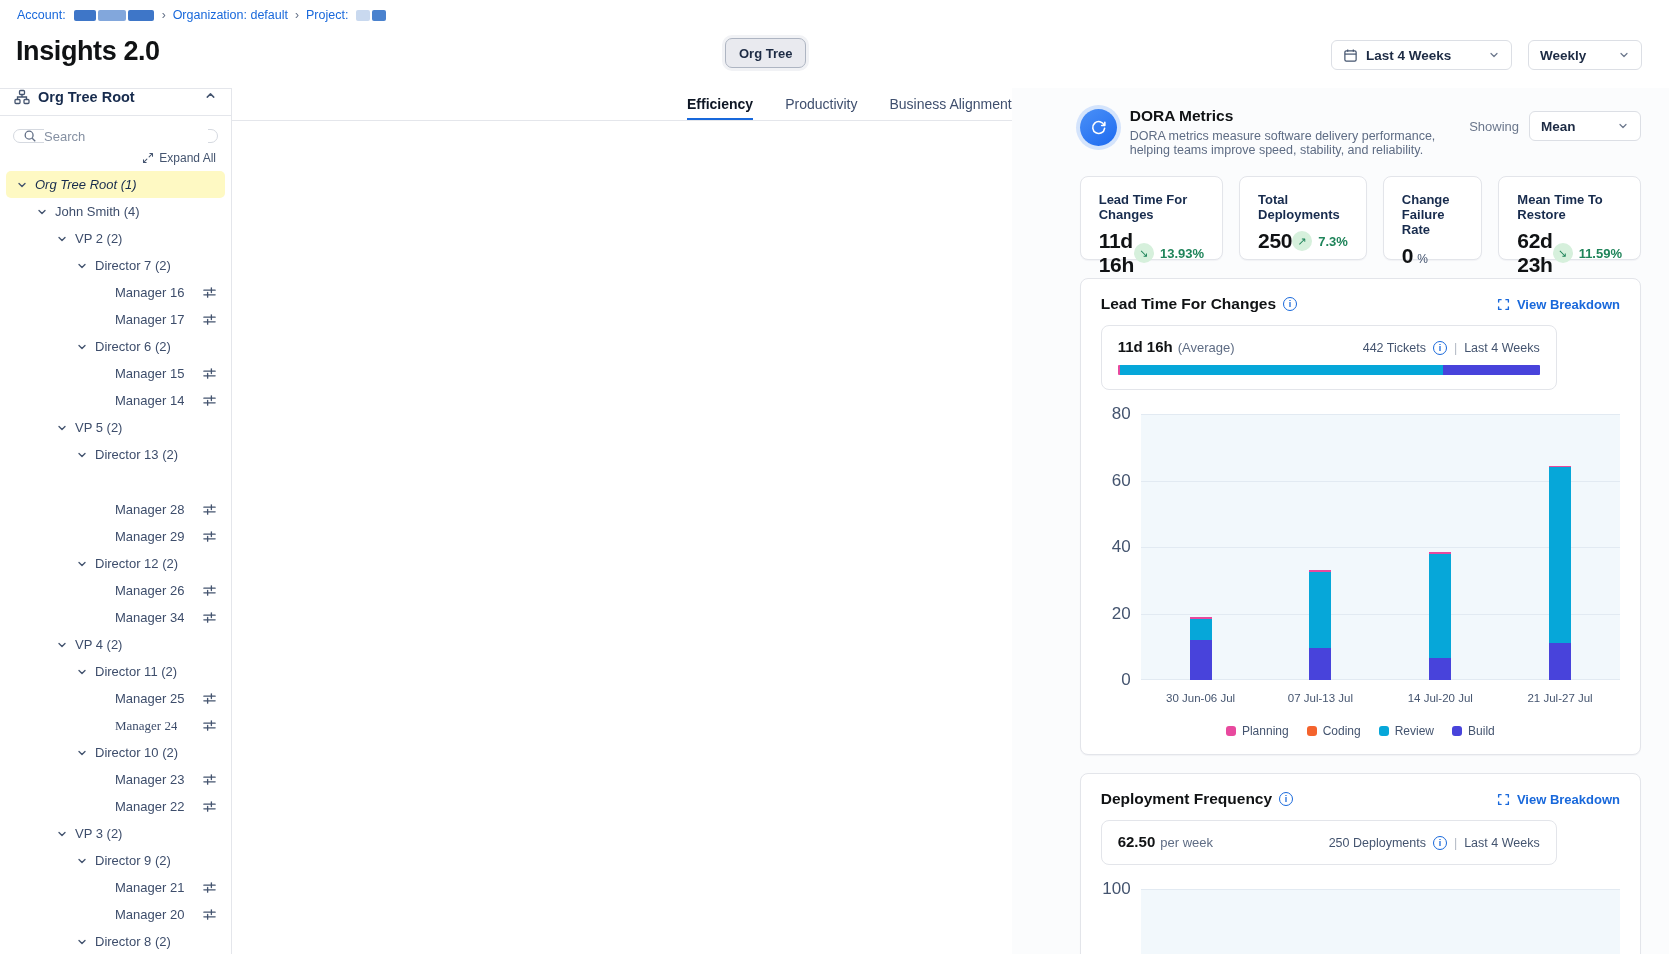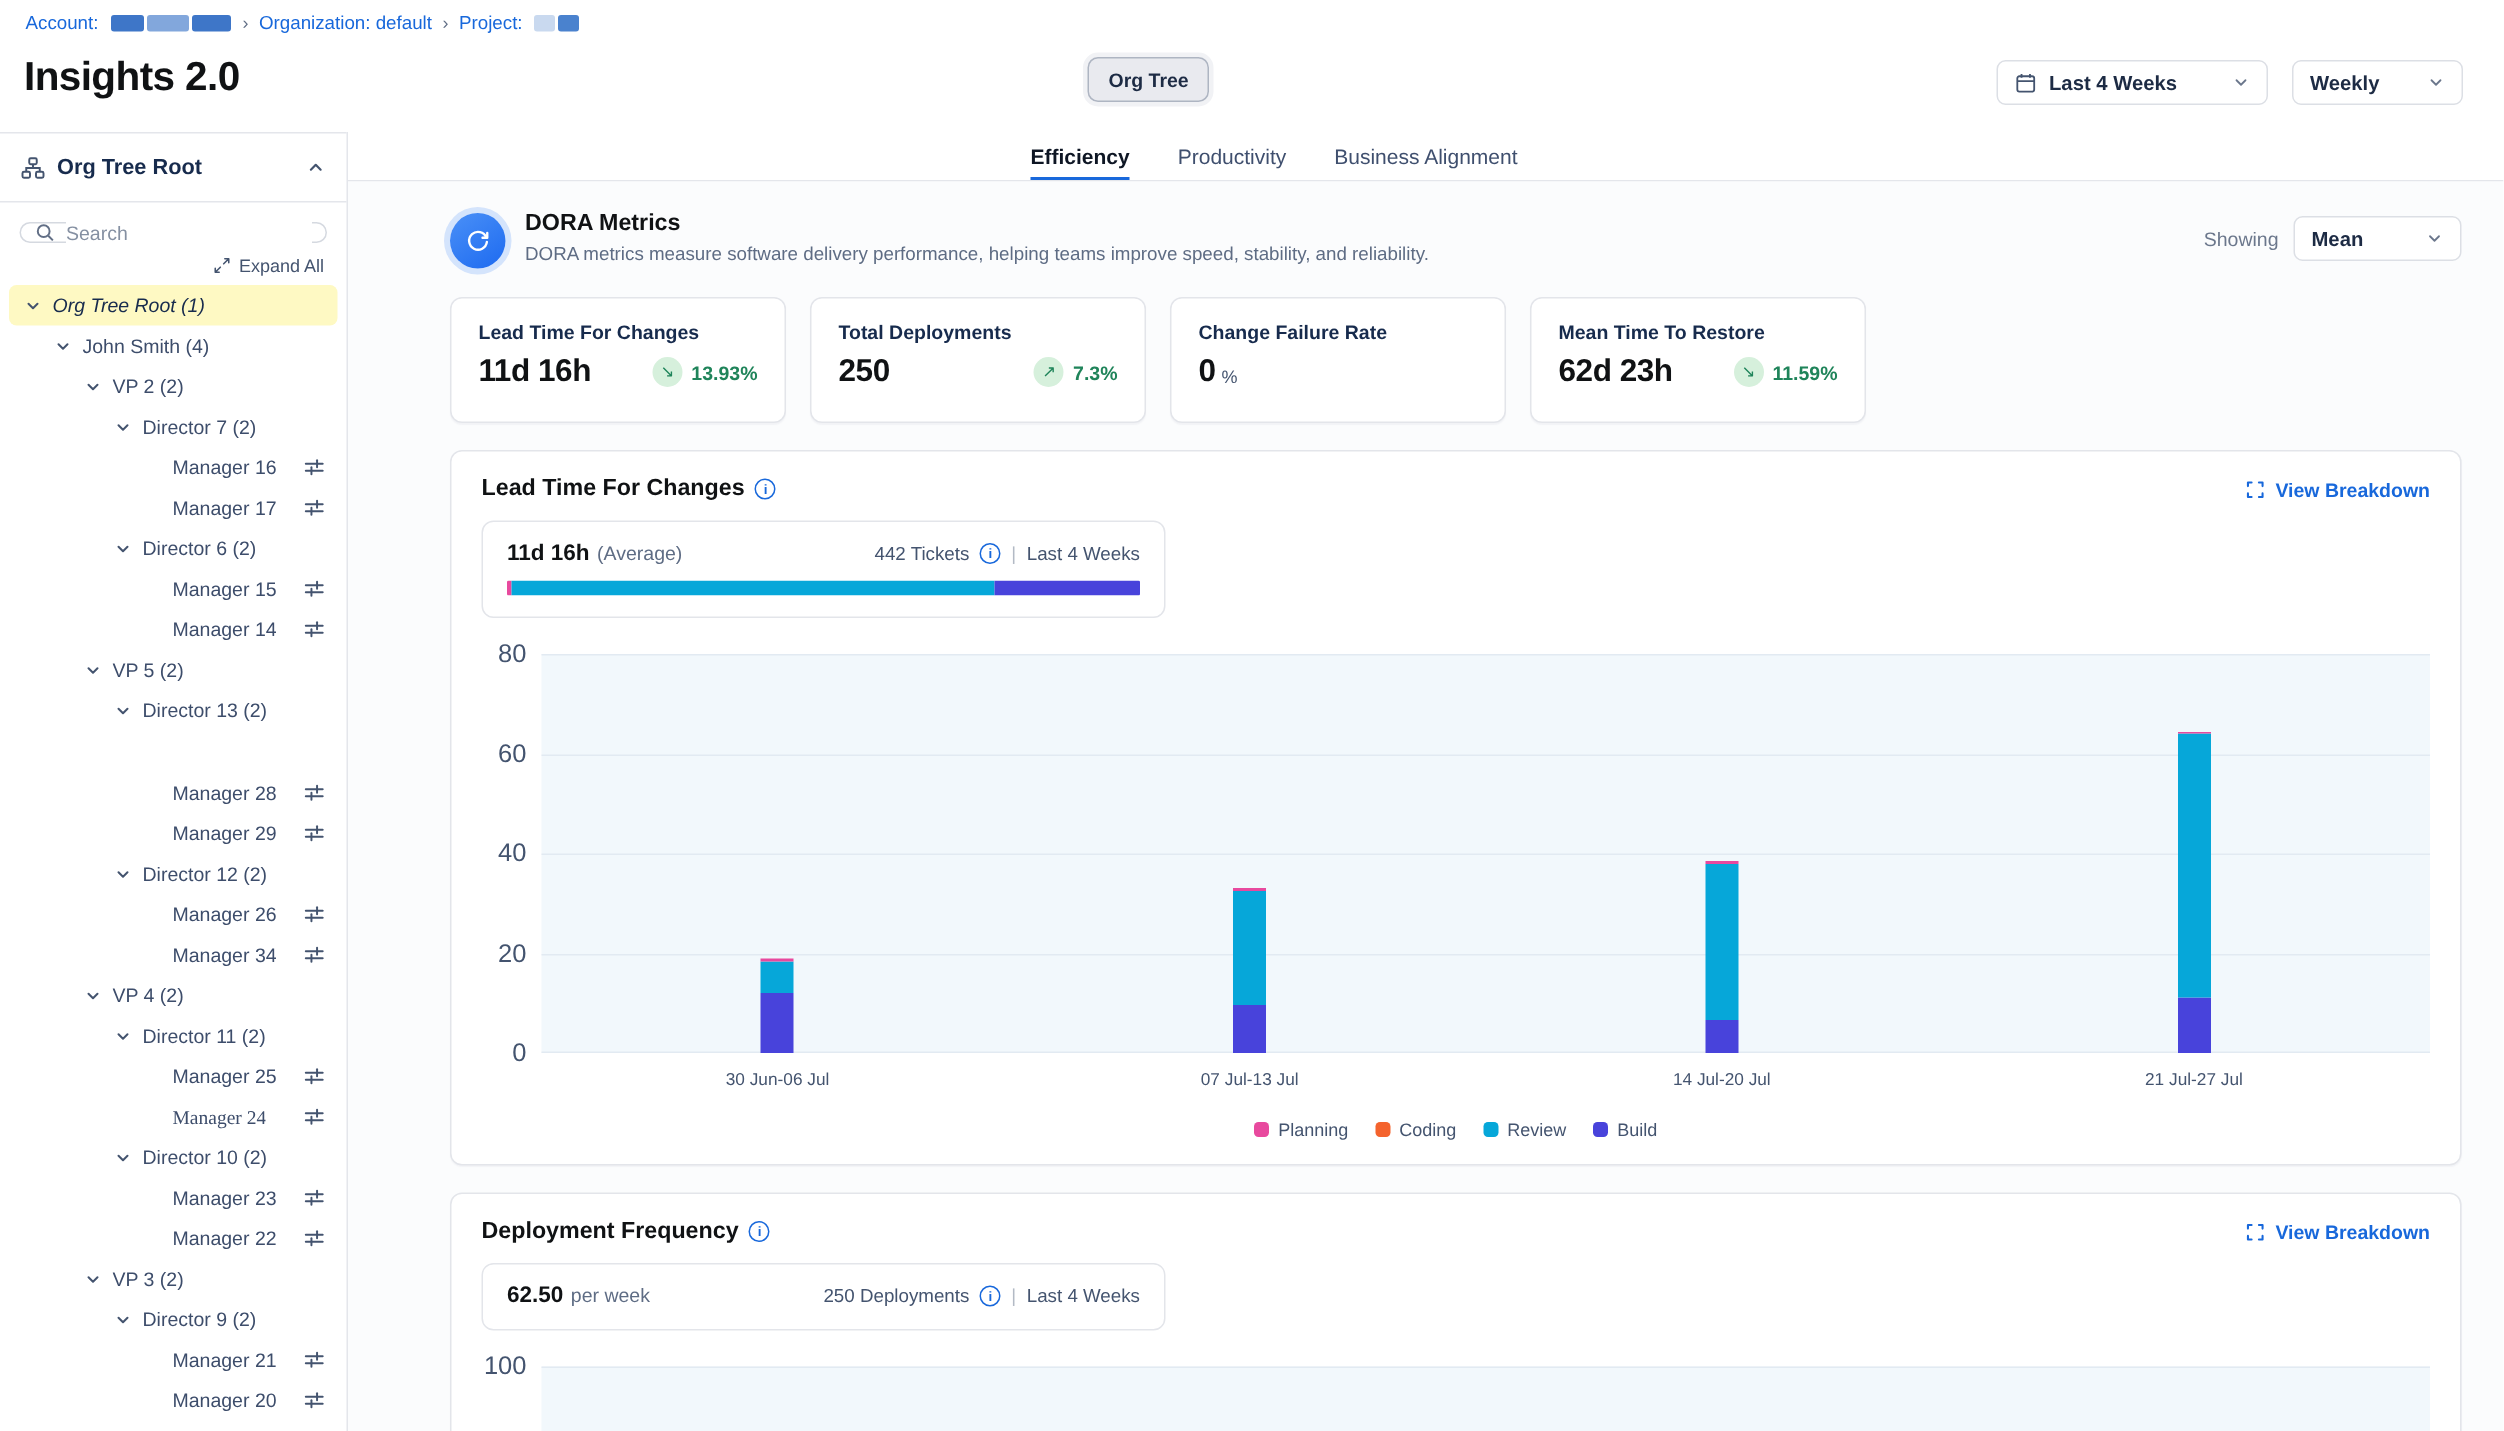--- a/index.html
+++ b/index.html
@@ -28,22 +28,22 @@
   .sel-date { width:181px; }
   .sel-gran { width:114px; justify-content:space-between; }
   .cal-icon { color:#44546F; display:flex; }
 
   
   .shell { display:flex; height:866px; }
 
   
   .sidebar { width:232px; min-width:232px; border-right:1px solid #E4E6EB; background:#fff;
     display:flex; flex-direction:column; }
-  .sidebar-header { height:47px; border-top:1px solid #E4E6EB; border-bottom:1px solid #E4E6EB;
-    display:flex; align-items:center; gap:8px; padding:0 14px; }
+  .sidebar-header { height:28px; border-top:1px solid #E4E6EB; border-bottom:1px solid #E4E6EB;
+    display:flex; align-items:flex-start; gap:8px; padding:0 14px; }
   .sidebar-header .hier { color:#44546F; display:flex; }
   .sidebar-title { font-size:14.5px; font-weight:700; color:#172B4D; flex:1; }
   .collapse-chev { color:#44546F; display:flex; cursor:pointer; }
   .search-wrap { margin:13px 13px 0; height:14px; border:1px solid #D5D9E0; border-radius:8px;
     display:flex; align-items:center; gap:7px; padding:0 9px; background:#fff; }
   .search-wrap svg { color:#626F86; }
   .search-input { border:none; outline:none; flex:1; font-size:13px; color:#172B4D; min-width:0;
     font-family:"Liberation Sans", sans-serif; }
   .search-input::placeholder { color:#8590A2; }
   .expand-all { margin:8px 15px 2px auto; display:flex; align-items:center; gap:5px;
@@ -51,21 +51,21 @@
   .tree { flex:1; overflow:hidden; padding-top:4px; }
   .tree-row { height:27px; display:flex; align-items:center; margin:0 6px; border-radius:5px;
     font-size:13px; color:#3D4D6B; cursor:pointer; position:relative; }
   .tree-row.selected { background:#fef9c3; color:#172B4D;font-style:italic; }
   .tree-chevron { width:12px; margin-right:7px; display:flex; color:#44546F; flex:none; }
   .tree-spacer { width:19px; flex:none; }
   .tree-label { white-space:nowrap; overflow:hidden; text-overflow:ellipsis; }
   .tree-action { position:absolute; right:8px; display:flex; color:#44546F; cursor:pointer; }
 
   
-  .main { flex:1; display:flex; flex-direction:column; min-width:0; }
+  .main { flex:1; display:flex; min-width:0; }
   .tabs { height:33px; border-bottom:1px solid #E4E6EB; display:flex; gap:32px;
     padding-left:455px; background:#fff; }
   .tab { font-size:14px; color:#3F4F6E; display:flex; align-items:center; cursor:pointer;
     border-bottom:2px solid transparent; padding-top:1px; }
   .tab.active { color:#0E1624; font-weight:700; border-bottom:2px solid #1868DB; }
 
   .content { flex:1; background:#FBFCFD; overflow:hidden; padding:19px 28px 0 68px; }
 
   
   .dora-head { display:flex; align-items:flex-start; }

